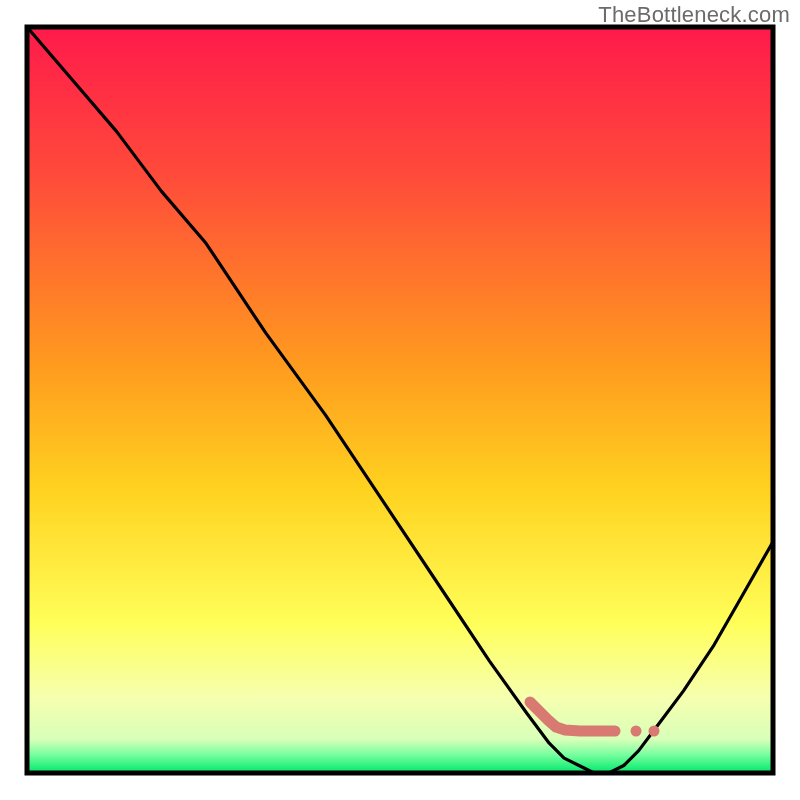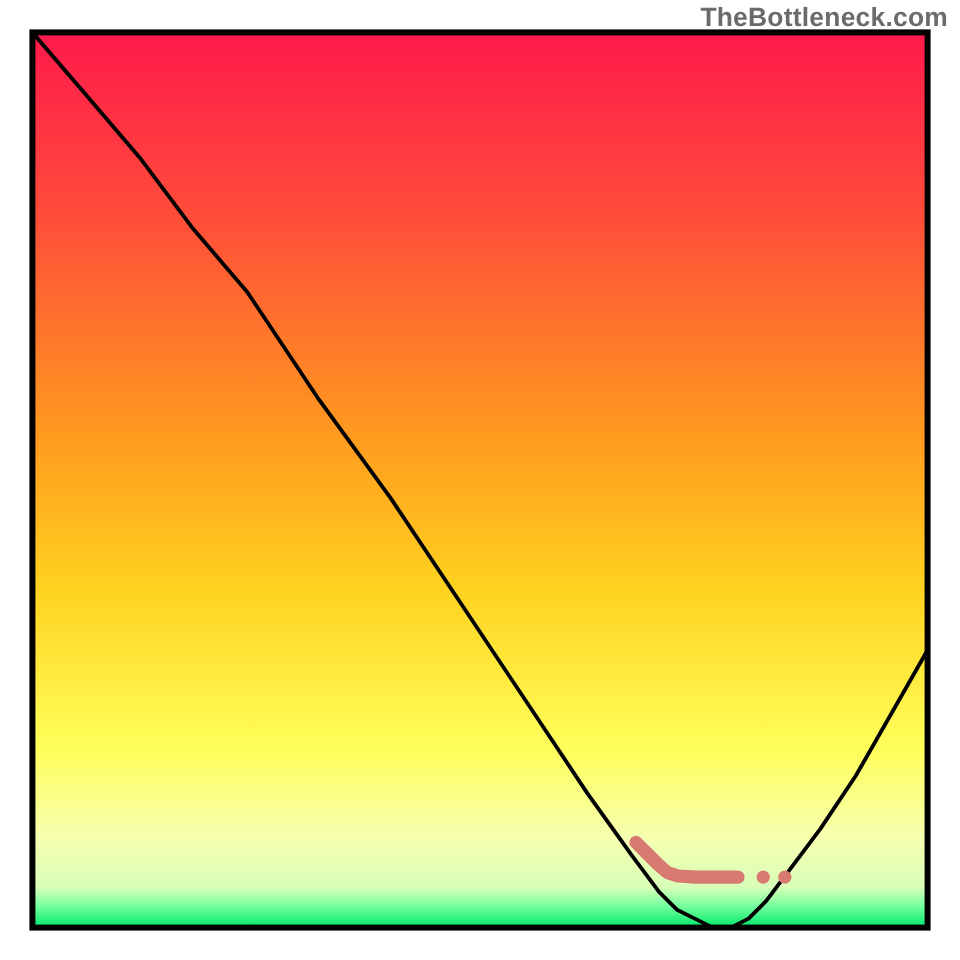--- a/index.html
+++ b/index.html
@@ -13,21 +13,21 @@
   .stage {
     position: relative;
     width: 800px;
     height: 800px;
   }
   .watermark {
     position: absolute;
     top: 2px;
     right: 10px;
     font-size: 22px;
-    font-weight: 700;
+    font-weight: 400;
     color: #6b6b6b;
     letter-spacing: 0.2px;
   }
   svg.canvas {
     position: absolute;
     left: 0;
     top: 0;
   }
 </style>
 </head>

